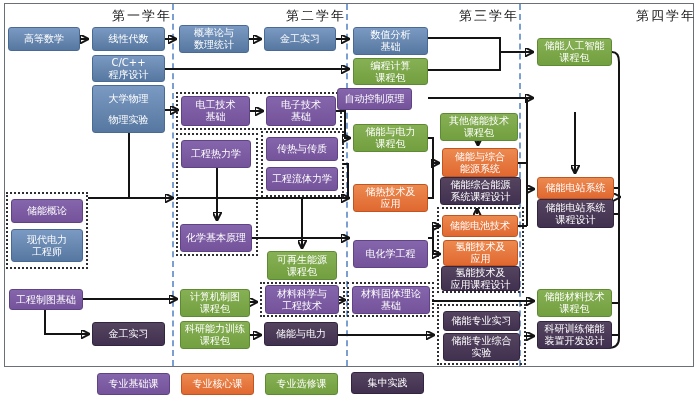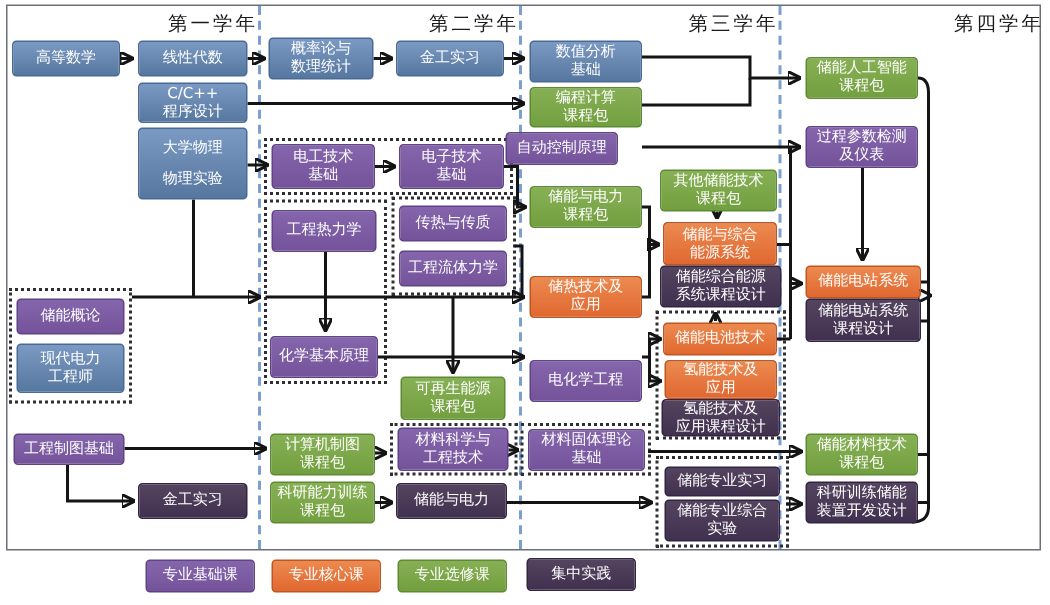--- a/index.html
+++ b/index.html
@@ -151,22 +151,20 @@
   <div class="bx dark" style="left:441px;top:266px;width:79px;height:25px">氢能技术及
 应用课程设计</div>
   <div class="bx purple" style="left:352px;top:286px;width:78px;height:28px">材料固体理论
 基础</div>
   <div class="bx dark" style="left:443px;top:311px;width:77px;height:20px">储能专业实习</div>
   <div class="bx dark" style="left:443px;top:333px;width:77px;height:28px">储能专业综合
 实验</div>
 
   <div class="bx green" style="left:537px;top:38px;width:75px;height:28px">储能人工智能
 课程包</div>
-  <div class="bx purple" style="left:537px;top:84px;width:75px;height:28px">过程参数检测
-及仪表</div>
   <div class="bx orange" style="left:537px;top:177px;width:77px;height:22px">储能电站系统</div>
   <div class="bx dark" style="left:537px;top:199px;width:77px;height:29px">储能电站系统
 课程设计</div>
   <div class="bx green" style="left:537px;top:289px;width:75px;height:28px">储能材料技术
 课程包</div>
   <div class="bx dark" style="left:537px;top:321px;width:75px;height:28px">科研训练储能
 装置开发设计</div>
 
   <div class="bx purple" style="left:97px;top:373px;width:73px;height:22px">专业基础课</div>
   <div class="bx orange" style="left:181px;top:373px;width:73px;height:22px">专业核心课</div>

